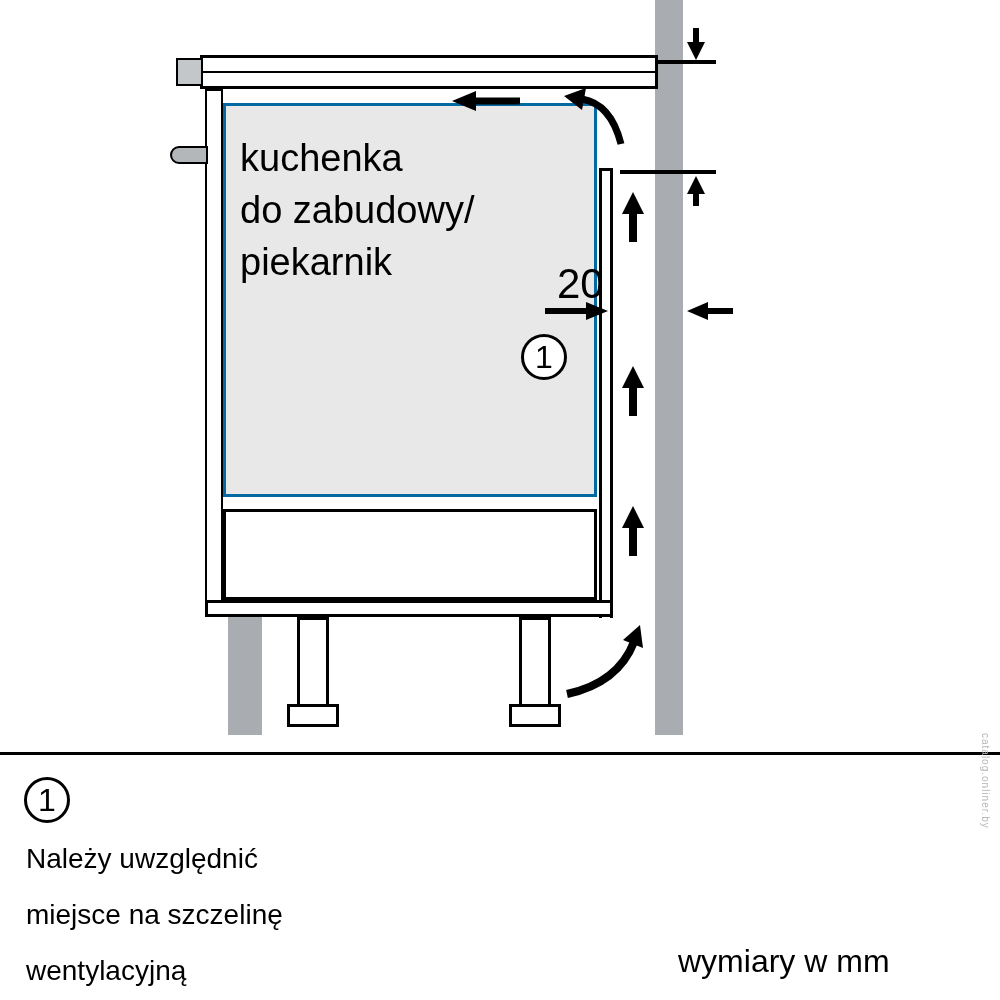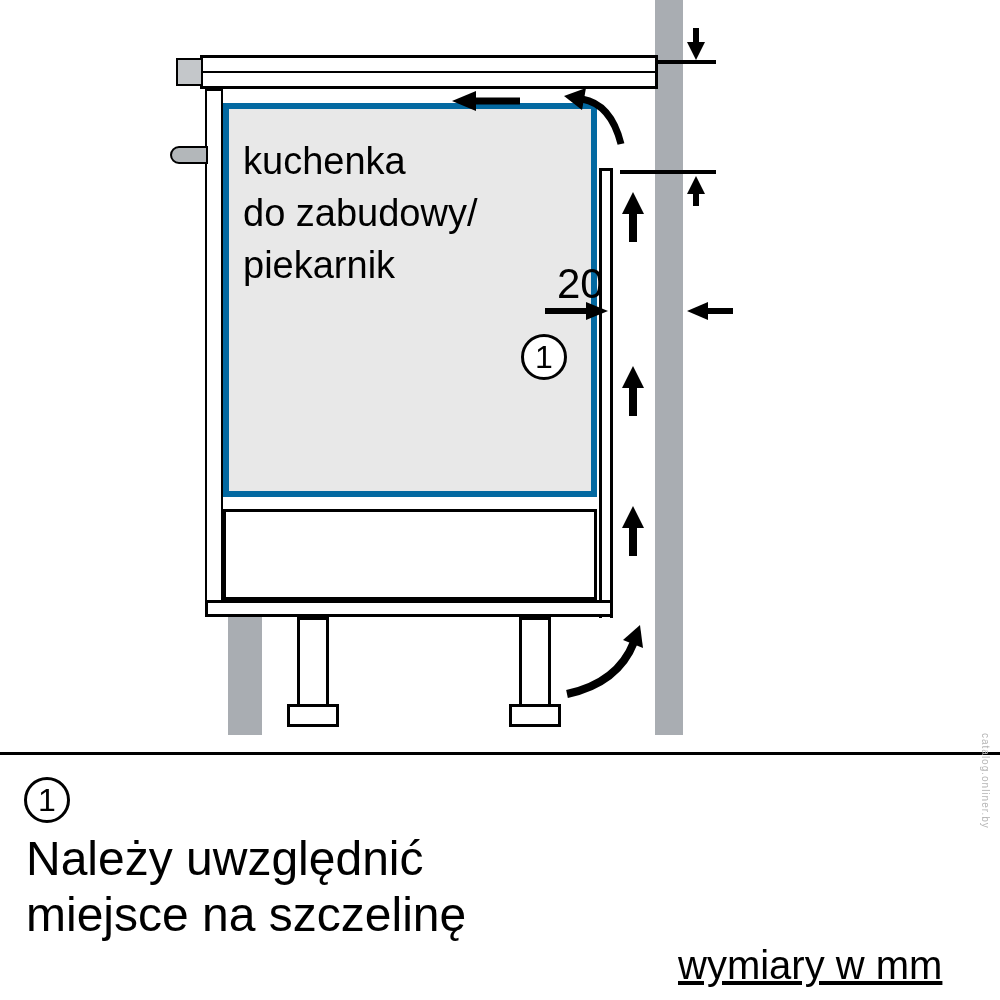--- a/index.html
+++ b/index.html
@@ -11,34 +11,34 @@
     color:#000;
     overflow:hidden;
     outline:1px solid #d9d9d9;
   }
   .abs{position:absolute;box-sizing:border-box;}
   .box{border:3px solid #000;background:#fff;}
   .thinbox{border:2px solid #000;background:#fff;}
   
   .wall{background:#a9adb2;}
   
-  .oven{background:#e8e8e8;border:6px solid #0369a1;}
+  .oven{background:#e8e8e8;border:3px solid #0369a1;}
   .oven-label{font-size:38px;line-height:52px;letter-spacing:0px;}
   
   .dim-big{font-size:42px;line-height:60px;}
   
   .callout{
     width:46px;height:46px;border-radius:50%;
     border:3px solid #000;background:#fff;
     display:flex;align-items:center;justify-content:center;
     font-size:32px;
   }
   .divider{background:#000;}
-  .note{font-size:48px;line-height:56px;}
-  .units{font-size:40px;text-decoration:underline;}
+  .note{font-size:28px;line-height:56px;}
+  .units{font-size:32px;}
   .watermark{
     font-size:10px;color:#b5b5b5;
     writing-mode:vertical-rl;
     letter-spacing:1px;
   }
   svg{display:block;}
   svg line, svg path{stroke:#000;}
   svg polygon{fill:#000;}
 </style>
 </head>
@@ -144,20 +144,21 @@
 
   <div class="abs" style="left:0;top:755px;width:1000px;height:245px;">
 
     <div class="abs callout" style="left:24px;top:22px;">
       <span>1</span>
     </div>
 
     <div class="abs note" style="left:26px;top:76px;width:560px;">
       <div>Należy uwzględnić</div>
       <div>miejsce na szczelinę</div>
+      <div>wentylacyjną</div>
     </div>
 
     <div class="abs units" style="left:678px;top:188px;">wymiary w mm</div>
 
   </div>
 
   <div class="abs watermark" style="left:980px;top:733px;">catalog.onliner.by</div>
 
 </div>
 

